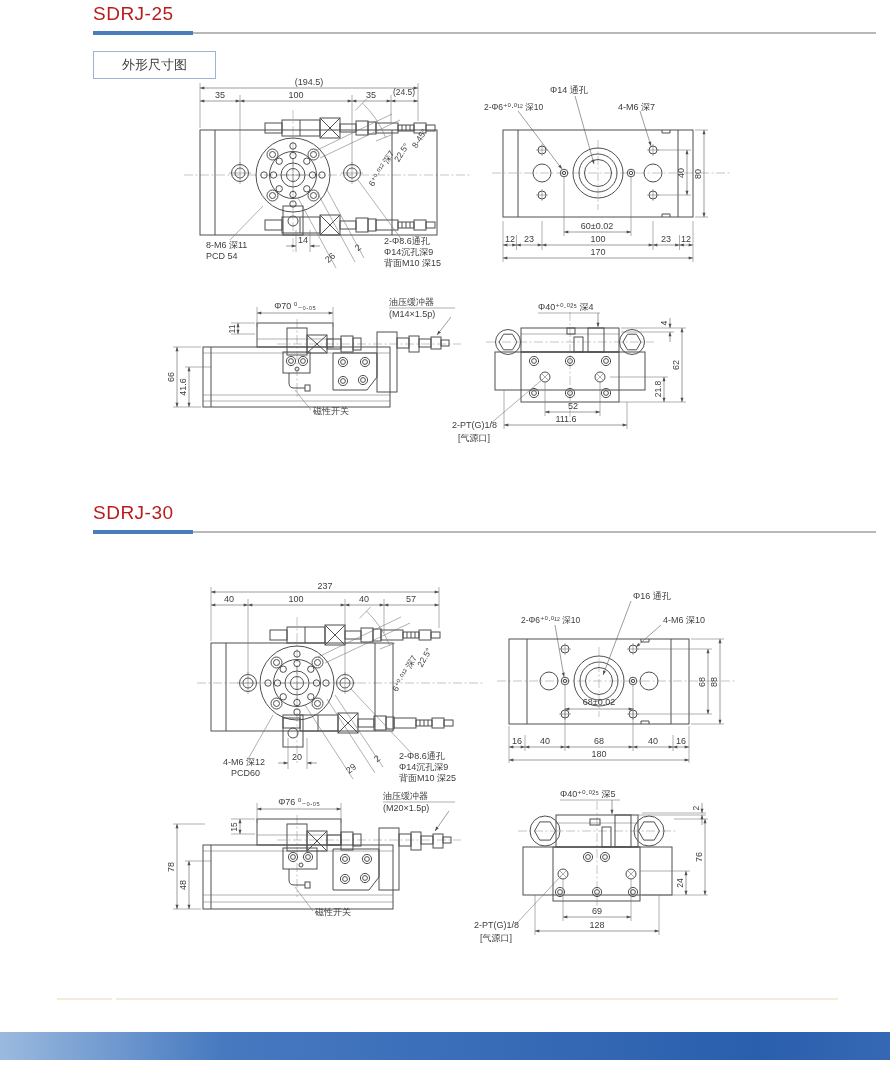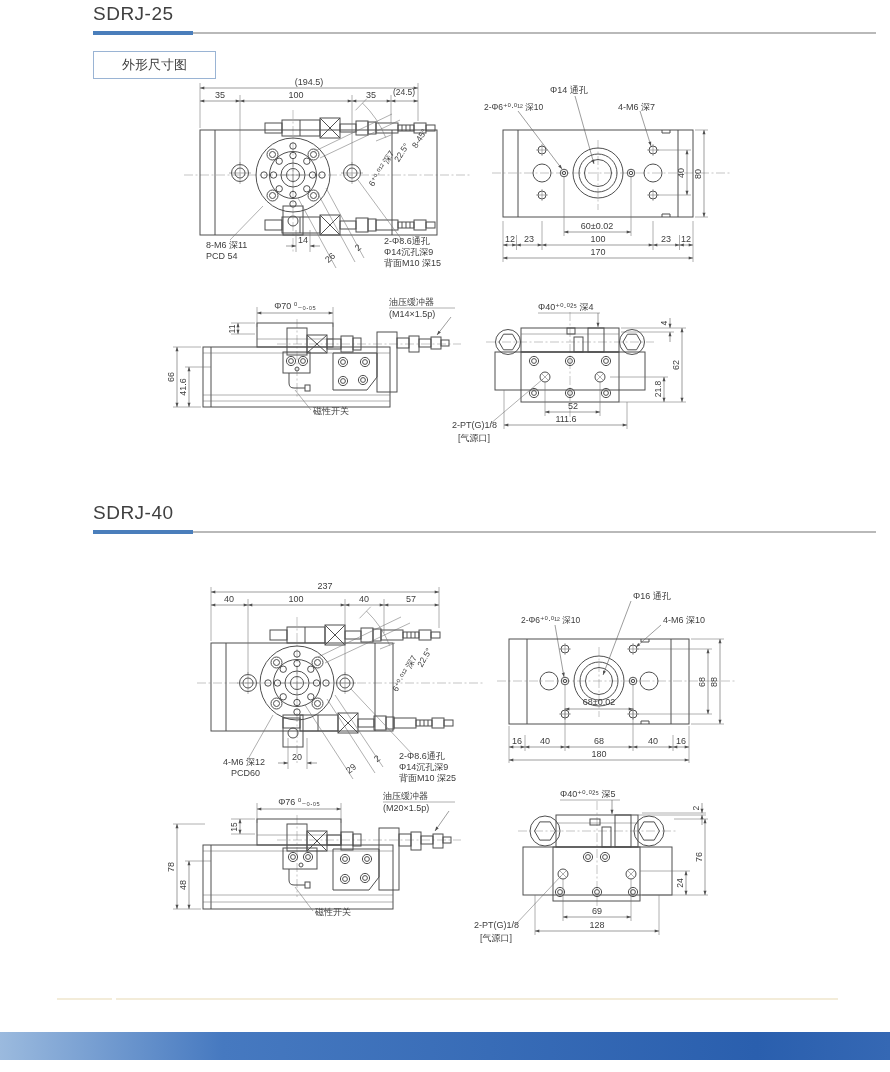--- a/index.html
+++ b/index.html
@@ -1,18 +1,18 @@
 <!DOCTYPE html>
 <html><head>
 <meta charset="utf-8">
 <style>
   html,body{margin:0;padding:0;background:#ffffff;}
   .page{position:relative;width:890px;height:1072px;background:#fff;overflow:hidden;
         font-family:"Liberation Sans","DejaVu Sans",sans-serif;}
-  .sec-title{position:absolute;left:93px;font-size:19px;font-weight:400;color:#404040;
+  .sec-title{position:absolute;left:93px;font-size:19px;font-weight:400;color:#b91c1c;
              letter-spacing:0.5px;margin:0;}
   .rule{position:absolute;left:93px;width:783px;height:5px;display:flex;align-items:center;}
   .rule .blue{width:100px;height:4px;background:#4a7ebb;}
   .rule .gray{flex:1;height:2px;background:#b9b9b9;}
   .dim-box{position:absolute;left:93px;top:51px;border:1px solid #9ab4d4;
            padding:4px 28px;font-size:13px;color:#3d3d3d;background:#fff;}
   .panel{position:absolute;overflow:visible;}
   svg .ln{fill:none;stroke:#4f4f4f;stroke-width:1;}
   svg .tn{fill:none;stroke:#6e6e6e;stroke-width:0.55;}
   svg .cl{fill:none;stroke:#8a8a8a;stroke-width:0.5;stroke-dasharray:9 2.5 2 2.5;}
@@ -388,21 +388,21 @@
     <text x="88" y="20">Φ40⁺⁰·⁰²⁵ 深4</text>
     <text x="217" y="33" text-anchor="middle" transform="rotate(-90 217 33)" class="ts">4</text>
     <text x="229" y="75" text-anchor="middle" transform="rotate(-90 229 75)">62</text>
     <text x="211" y="99" text-anchor="middle" transform="rotate(-90 211 99)" class="ts">21.8</text>
     <text x="123" y="119" text-anchor="middle">52</text>
     <text x="116" y="132" text-anchor="middle">111.6</text>
     <text x="2" y="138">2-PT(G)1/8</text>
     <text x="8" y="151">[气源口]</text>
   </svg>
 
-  <h2 class="sec-title" style="top:502px">SDRJ-40</h2>
+  <h2 class="sec-title" style="top:502px">SDRJ-30</h2>
   <div class="rule" style="top:529px">
       <span class="blue"></span>
       <span class="gray"></span>
     </div>
 
   <svg class="panel" style="left:185px;top:583px" width="310" height="215" viewBox="0 0 310 215">
     <g>
       <line class="cl" x1="12" y1="100" x2="300" y2="100"></line>
       <line class="cl" x1="112" y1="34" x2="112" y2="180"></line>
     </g>

